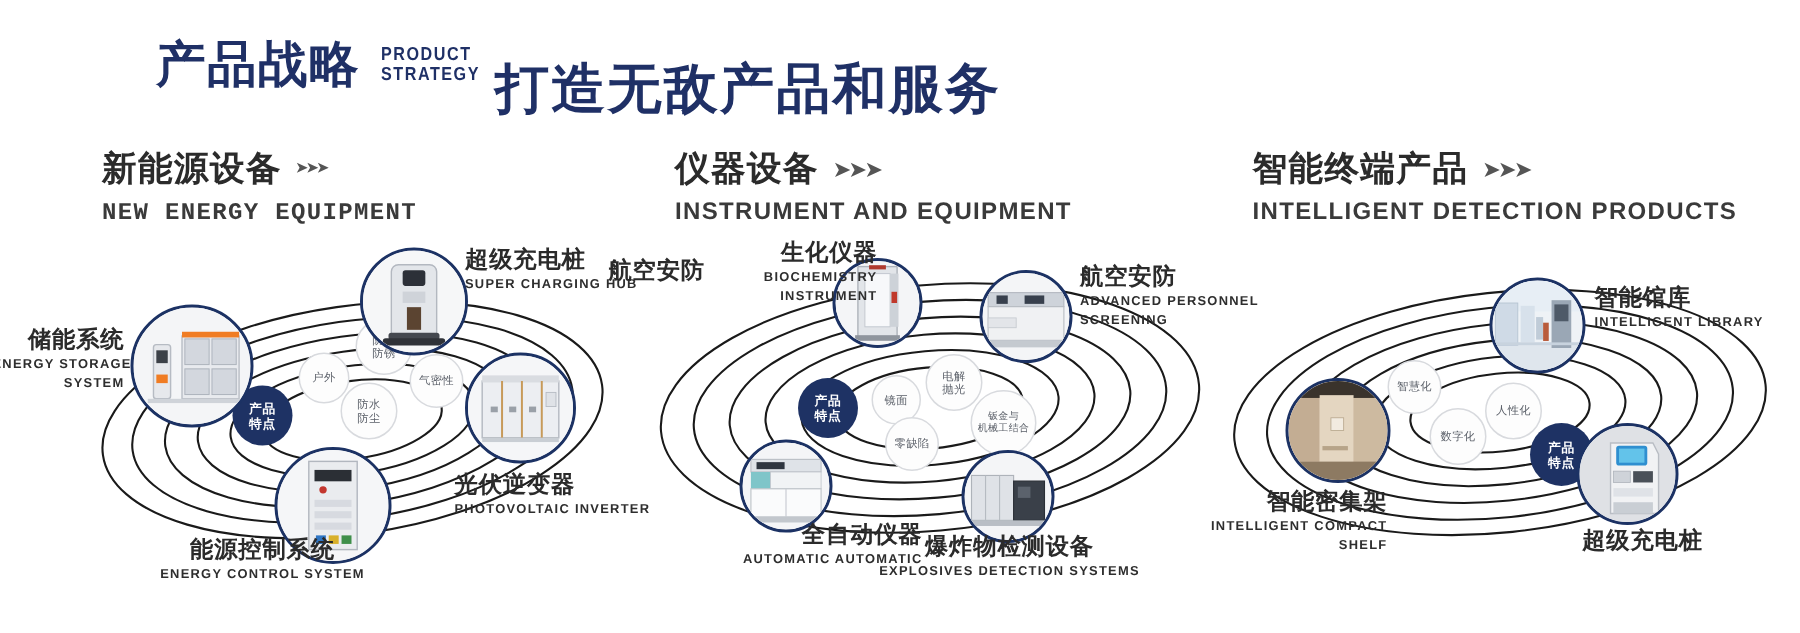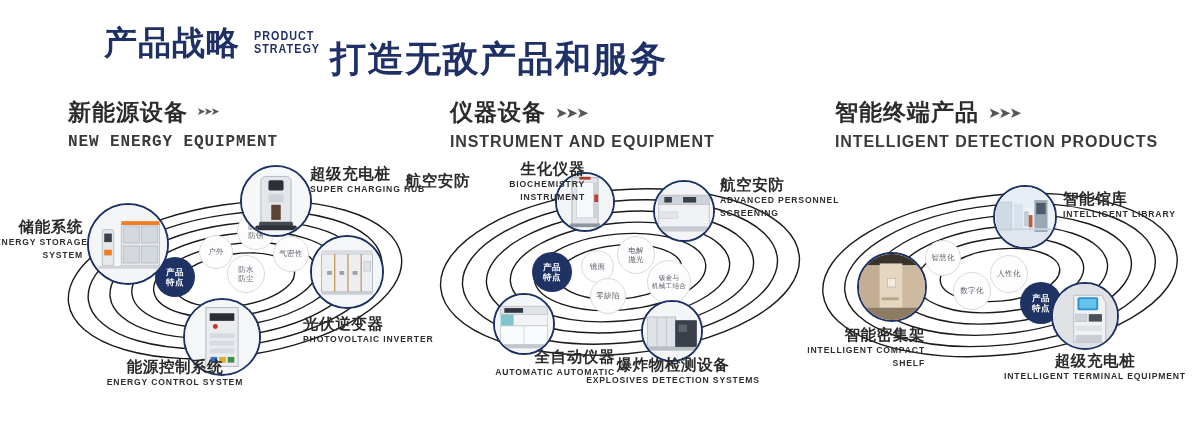--- a/index.html
+++ b/index.html
@@ -409,17 +409,16 @@
         <rect x="26" y="14" width="22" height="14" rx="2" fill="#2f8fd0"></rect>
         <rect x="28" y="16" width="18" height="10" fill="#63c3ea"></rect>
         <rect x="24" y="32" width="12" height="8" fill="#cfd3d9" stroke="#b0b5bc" stroke-width=".6"></rect>
         <rect x="38" y="32" width="14" height="8" fill="#4a5058"></rect>
         <rect x="24" y="44" width="28" height="6" fill="#dfe2e7"></rect>
         <rect x="24" y="54" width="28" height="8" fill="#c9ced4"></rect>
       </svg>
     </div>
     <div class="cap c" style="left:180px;top:192px;width:200px;">
       <div class="cn">超级充电桩</div>
-      <div class="en">INTELLIGENT TERMINAL EQUIPMENT</div>
     </div>
   </div>
 
 </div>
 
 </body></html>

